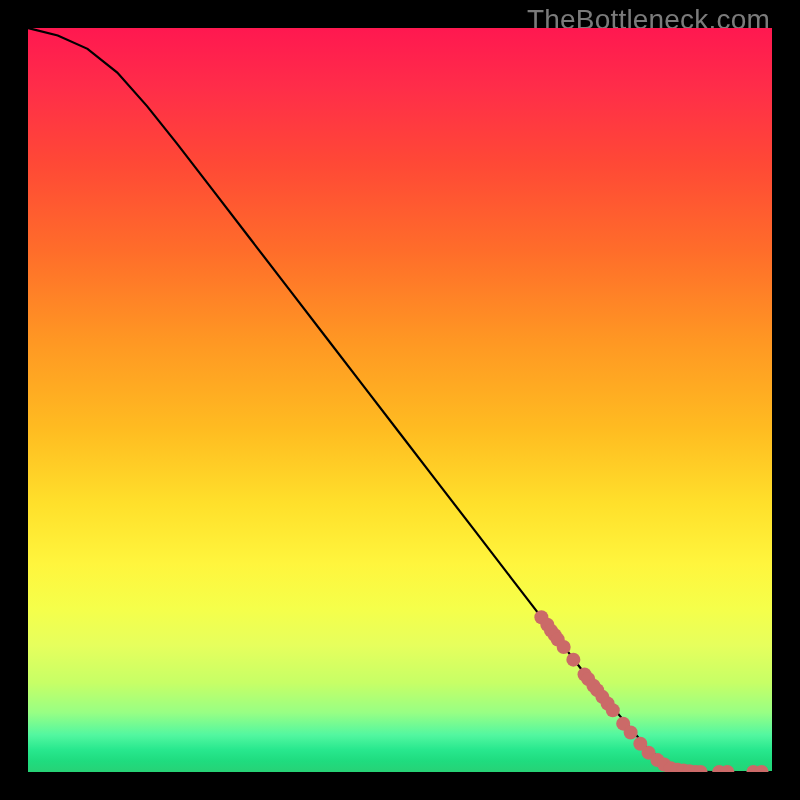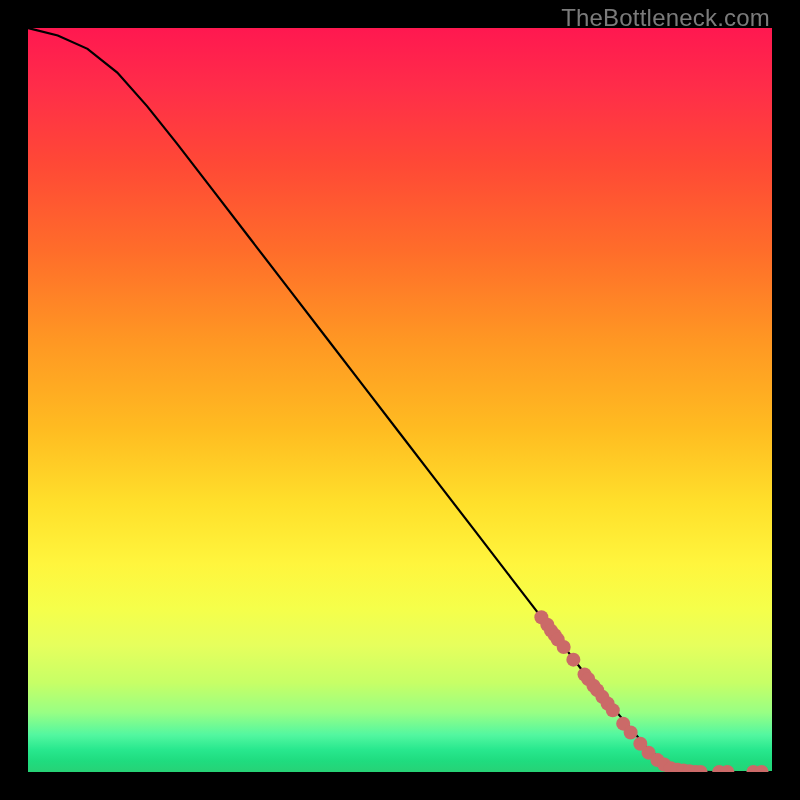--- a/index.html
+++ b/index.html
@@ -58,21 +58,21 @@
     top: 0;
     left: 0;
     width: 100%;
     height: 100%;
   }
   .watermark {
     position: absolute;
     top: 4px;
     right: 30px;
     color: #7b7b7b;
-    font-size: 24px;
+    font-size: 28px;
     font-weight: 500;
     letter-spacing: 0.2px;
     user-select: none;
   }
 </style>
 </head>
 <body>
 
 <div class="frame">
   <div class="watermark">TheBottleneck.com</div>

